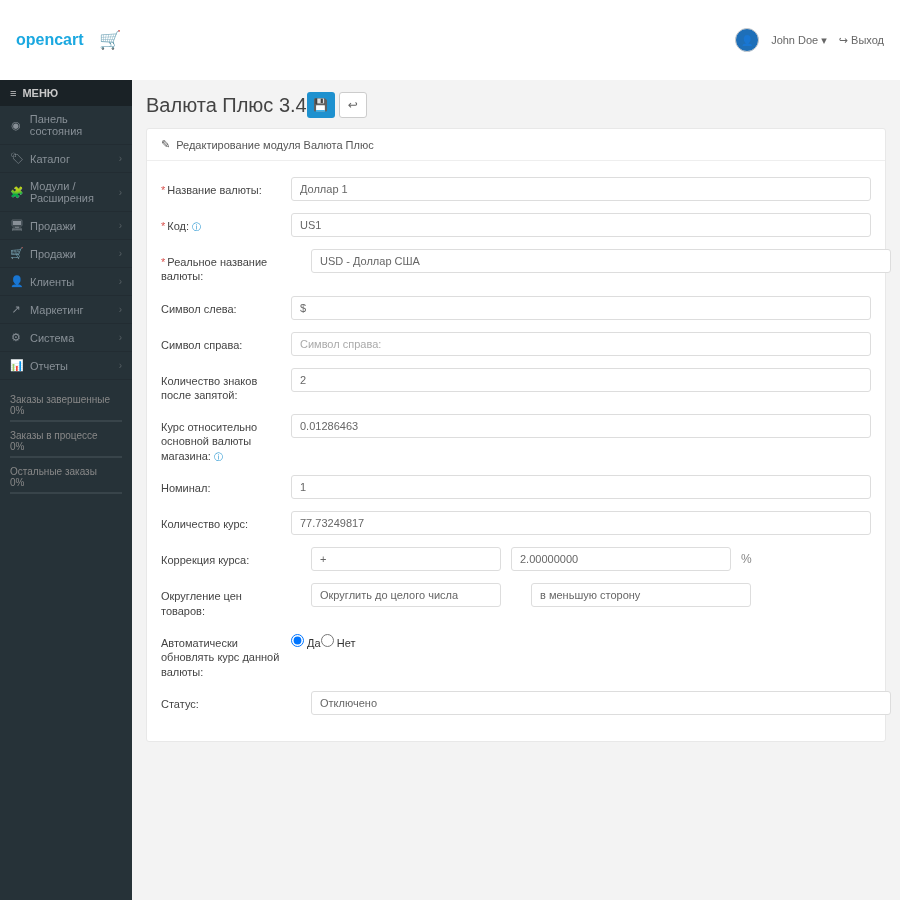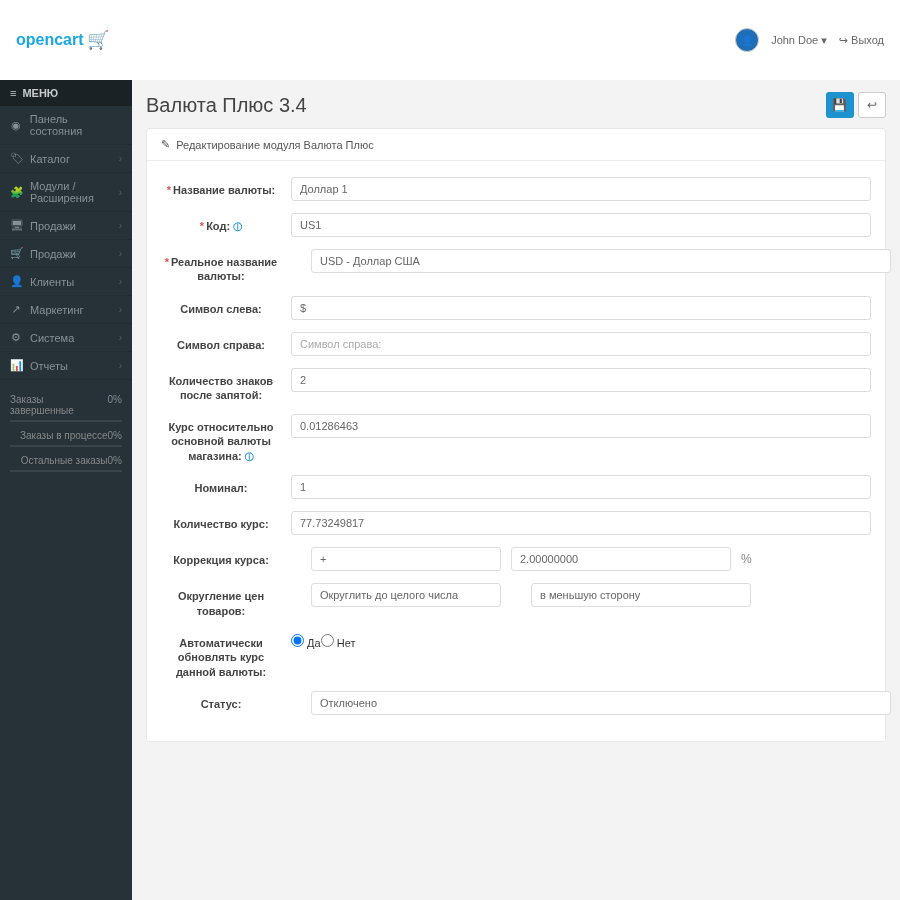--- a/index.html
+++ b/index.html
@@ -1,52 +1,52 @@
 <!DOCTYPE html>
 <html><head>
 <meta charset="utf-8">
 <style>
 * { margin: 0; padding: 0; box-sizing: border-box; }
 body { font-family: -apple-system, BlinkMacSystemFont, "Segoe UI", Helvetica, Arial, sans-serif; font-size: 12px; background: #fff; color: #333; }
 .wrapper { width: 900px; height: 900px; position: relative; background: #fff; }
 
 .header-top { height: 80px; background: #fff; display: flex; align-items: center; justify-content: space-between; padding: 0 16px; }
-.logo { color: #1ba8e0; font-size: 16px; font-weight: 700; display: flex; align-items: center; gap: 4px; }
+.logo { color: #1ba8e0; font-size: 16px; font-weight: 700; display: flex; align-items: center; gap: 16px; }
 .logo .cart { font-size: 18px; }
 .header-right { display: flex; align-items: center; gap: 12px; }
 .avatar { width: 24px; height: 24px; border-radius: 50%; background: #1e6fb8; border: 1px solid #ccc; display: flex; align-items: center; justify-content: center; color: #fff; font-size: 10px; }
 .user-name { color: #666; font-size: 11px; }
 .logout { color: #666; font-size: 11px; cursor: pointer; }
 
 .body-row { display: flex; }
 .sidebar { width: 132px; background: #263238; color: #889097; min-height: 820px; }
 .menu-title { background: #1a2226; color: #c9c9c9; font-size: 11px; font-weight: 700; padding: 7px 10px; display: flex; align-items: center; gap: 6px; }
 .menu-item { padding: 7px 10px; font-size: 11px; color: #889097; display: flex; align-items: center; justify-content: space-between; cursor: pointer; border-bottom: 1px solid rgba(0,0,0,0.1); }
 .menu-item .ml { display: flex; align-items: center; gap: 8px; }
 .menu-item .icn { width: 12px; display: inline-block; text-align: center; }
 .menu-item .chev { color: #555e63; font-size: 10px; }
 
 .stats { padding: 10px 10px; }
-.stat-row { font-size: 10px; color: #888; display: flex; justify-content: flex-end; padding: 4px 0; }
+.stat-row { font-size: 10px; color: #888; display: flex; justify-content: flex-start; padding: 4px 0; flex-direction: column; }
 .stat-bar { height: 2px; background: #38444a; margin-bottom: 4px; }
 
 .content { flex: 1; background: #f3f3f3; padding: 12px 14px; min-height: 710px; }
-.page-head { display: flex; justify-content: space-between; align-items: center; margin-bottom: 10px; }
+.page-head { display: flex; justify-content: flex-start; align-items: center; margin-bottom: 10px; }
 .page-title { color: #444; font-size: 20px; font-weight: 300; }
 .btns { display: flex; gap: 4px; }
 .btn { width: 28px; height: 26px; border-radius: 3px; display: flex; align-items: center; justify-content: center; cursor: pointer; font-size: 12px; }
 .btn-save { background: #1e91cf; color: #fff; }
 .btn-back { background: #fff; border: 1px solid #ccc; color: #666; }
 
 .panel { background: #fff; border: 1px solid #e8e8e8; border-radius: 3px; }
 .panel-head { padding: 9px 14px; color: #555; font-size: 11px; display: flex; align-items: center; gap: 6px; border-bottom: 1px solid #eee; }
 .panel-body { padding: 10px 14px 20px; }
 
 .form-row { display: flex; padding: 6px 0; gap: 10px; }
-.form-label { width: 120px; text-align: center; font-size: 11px; color: #444; padding-top: 6px; font-weight: 700; line-height: 1.3; }
+.form-label { width: 120px; text-align: left; font-size: 11px; color: #444; padding-top: 6px; font-weight: 400; line-height: 1.3; }
 .form-label .req { color: #d9534f; margin-right: 2px; }
 .form-label .help { color: #1e91cf; font-size: 9px; }
 .form-ctrl { flex: 1; }
 .form-ctrl input[type=text], .form-ctrl select { width: 100%; padding: 5px 8px; font-size: 11px; border: 1px solid #ddd; border-radius: 3px; color: #666; background: #fff; }
 .form-ctrl input::placeholder { color: #aaa; }
 .form-ctrl .split { display: flex; gap: 10px; align-items: center; }
 .form-ctrl .split > * { flex: 1; }
 .form-ctrl .radio-row { display: flex; gap: 0; align-items: center; font-size: 11px; padding-top: 4px; }
 .form-ctrl .pct { flex: 0 0 auto; color: #888; }
 .sel { appearance: none; background-image: linear-gradient(45deg, transparent 50%, #666 50%), linear-gradient(135deg, #666 50%, transparent 50%); background-position: calc(100% - 14px) 11px, calc(100% - 10px) 11px; background-size: 4px 4px, 4px 4px; background-repeat: no-repeat; margin-left: 20px; }

